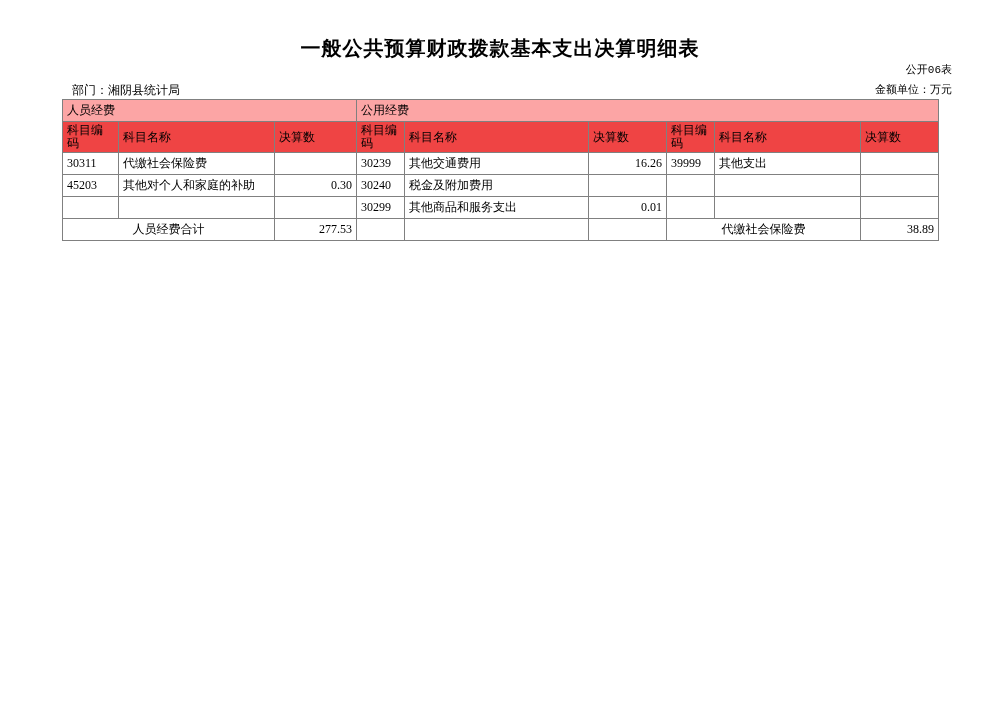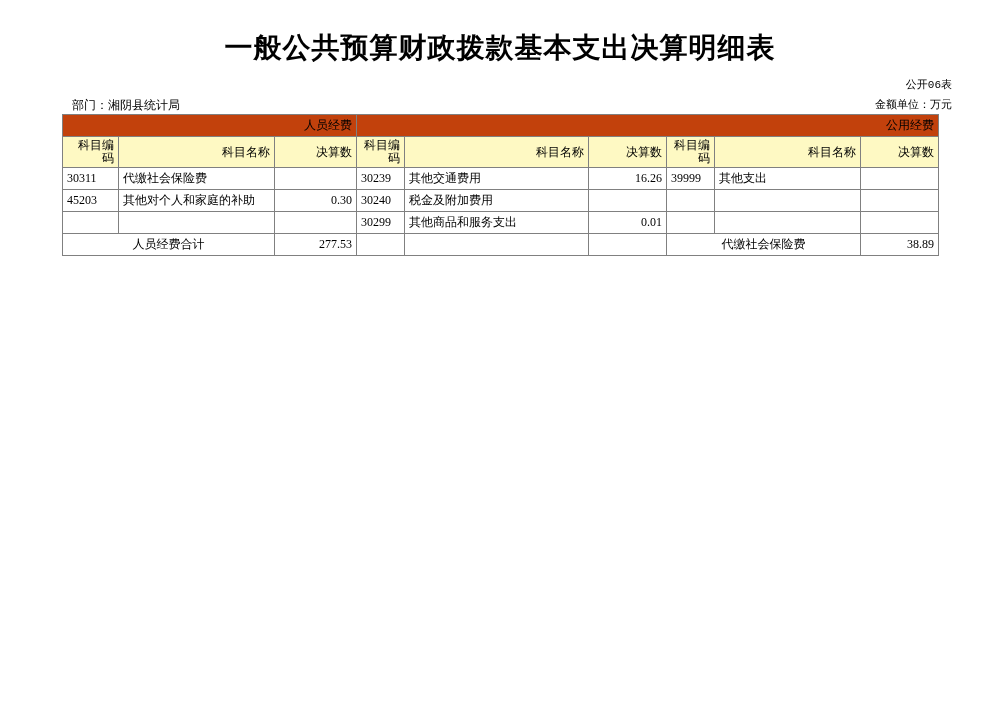--- a/index.html
+++ b/index.html
@@ -20,24 +20,24 @@
     position: relative;
     width: 1000px;
     height: 706px;
     box-sizing: border-box;
   }
 
   .doc-title {
     text-align: center;
     font-family: "Liberation Serif", serif;
     font-weight: bold;
-    font-size: 28px;
+    font-size: 20px;
     letter-spacing: 1px;
-    margin: 15px;
-    padding-top: 14px;
+    margin: 0;
+    padding-top: 35px;
   }
 
   .meta-right {
     position: absolute;
     right: 48px;
     text-align: right;
     font-size: 11px;
     font-family: Liberation Mono, monospace;
   }
   .meta-right.r1 { top: 62px; }
@@ -68,29 +68,29 @@
   table.main td, table.main th {
     border: 1px solid #808080;
     font-size: 12px;
     font-weight: normal;
     padding: 2px 4px;
     height: 18px;
     box-sizing: border-box;
   }
 
   .grp-head {
-    background: #c2410c;
-    text-align: right;
+    background: #fca5a5;
+    text-align: left;
     height: 27px;
     font-size: 13px;
   }
 
   .col-head {
-    background: #fef9c3;
-    text-align: right;
+    background: #ef4444;
+    text-align: left;
     font-size: 12px;
     height: 32px;
     line-height: 13px;
   }
 
   .c-code { text-align: left; }
   .c-name { text-align: left; padding-left: 6px; }
   .c-num  { text-align: right; padding-right: 6px; }
 
   .row-cell { height: 19px; }

